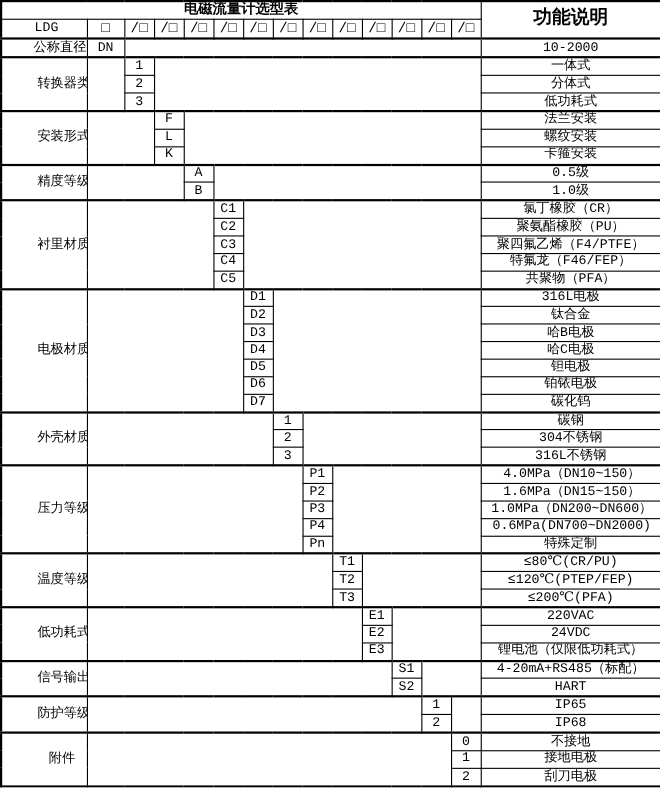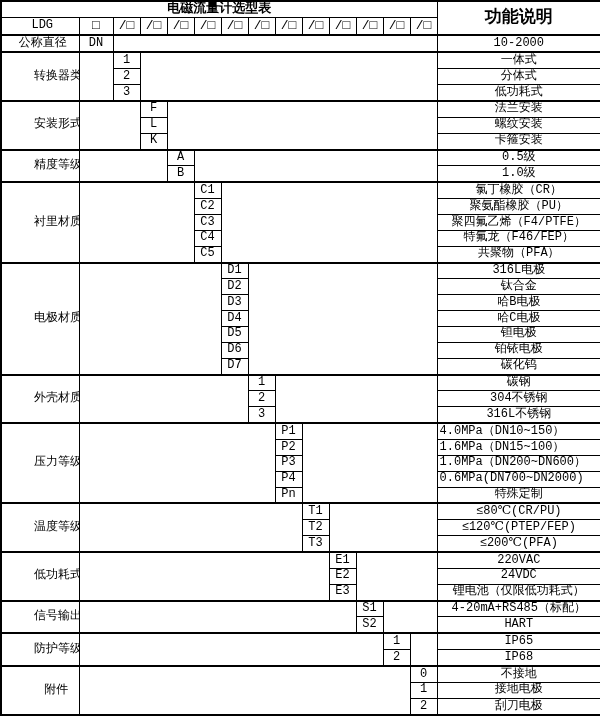--- a/index.html
+++ b/index.html
@@ -23,24 +23,24 @@
     white-space: nowrap;
     overflow: hidden;
   }
   tr.title-row { height: 15px; padding-left: 46px; }
   tr.code-row  { height: 18px; }
   td.title-cell { font-weight: bold; font-size: 13px; }
   td.func-header { font-weight: bold; font-size: 17px; }
   td.ldg { text-align: center; padding-left: 4px; }
   td.box-cell { font-size: 13px; }
   td.cat { font-size: 12px; padding-left: 32px; }
-  td.cat.left { text-align: center; padding-left: 5px; }
+  td.cat.left { text-align: right; padding-left: 5px; }
   td.code {}
   td.func {}
-  td.func.left { text-align: left; padding-left: 2px; }
+  td.func.left { text-align: center; padding-left: 2px; }
   tr.section-start td { border-top: 2px solid #000; }
 </style>
 </head>
 <body>
 
 <table class="sel">
   <colgroup>
     <col style="width:78px">
     <col style="width:34px">
     <col style="width:27px">
@@ -198,21 +198,21 @@
       </tr>
       <tr class="data-row section-start">
         <td class="cat" rowspan="5">压力等级</td>
         <td class="blank" rowspan="5" colspan="7"></td>
         <td class="code">P1</td>
         <td class="blank" rowspan="5" colspan="5"></td>
         <td class="func left">4.0MPa（DN10~150）</td>
       </tr>
       <tr class="data-row">
         <td class="code">P2</td>
-        <td class="func left">1.6MPa（DN15~100）</td>
+        <td class="func left">1.6MPa（DN15~150）</td>
       </tr>
       <tr class="data-row">
         <td class="code">P3</td>
         <td class="func left">1.0MPa（DN200~DN600）</td>
       </tr>
       <tr class="data-row">
         <td class="code">P4</td>
         <td class="func left">0.6MPa(DN700~DN2000)</td>
       </tr>
       <tr class="data-row">

